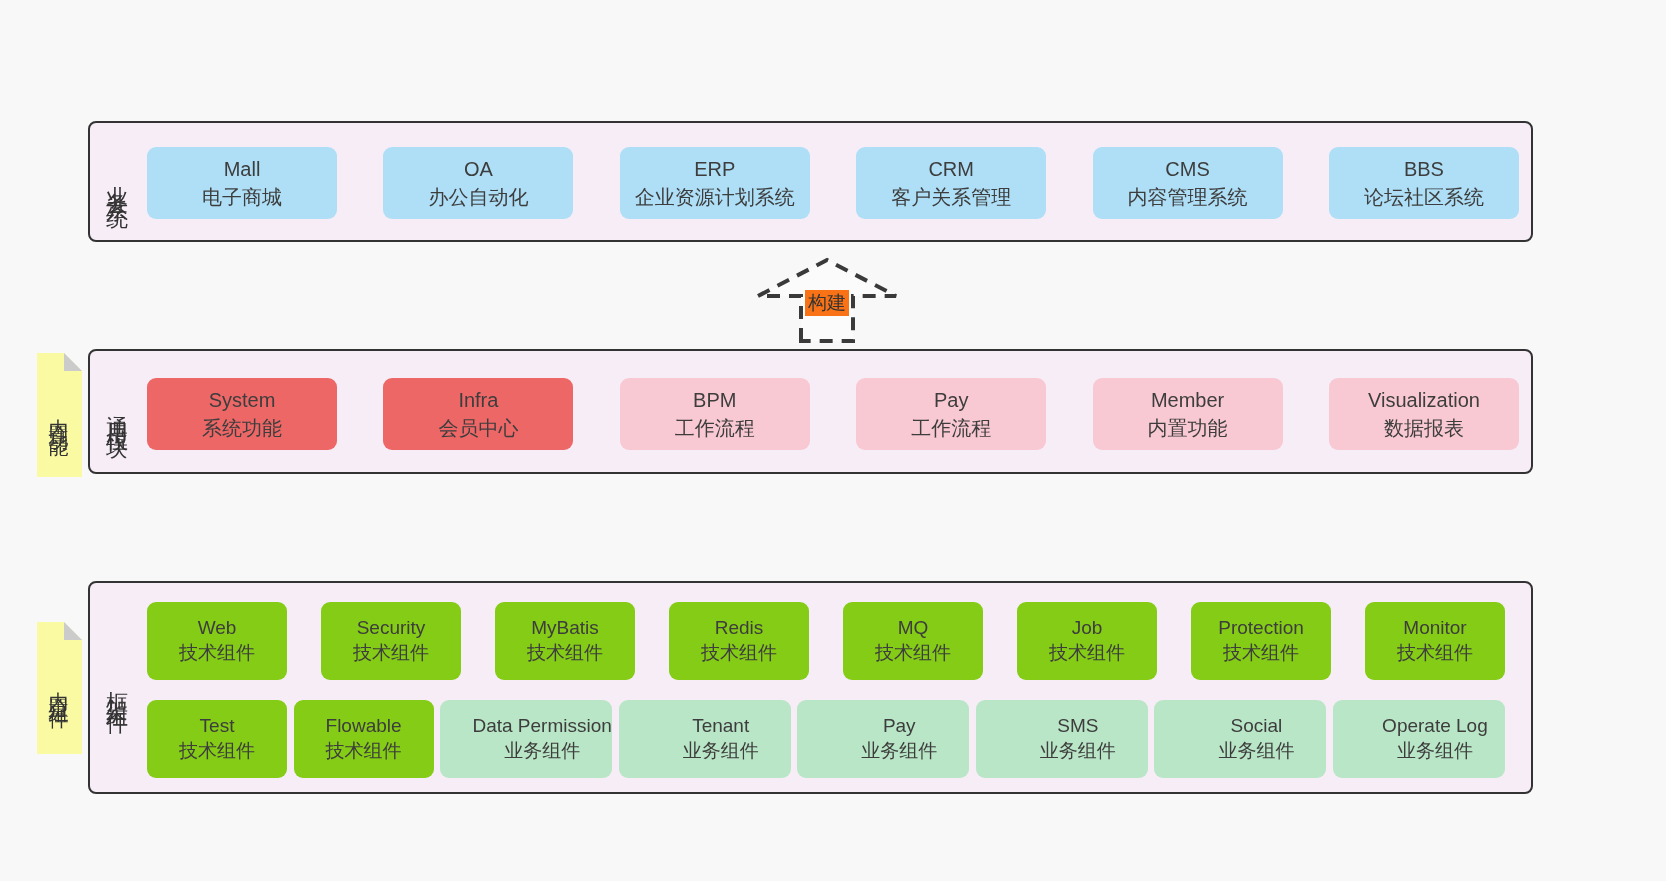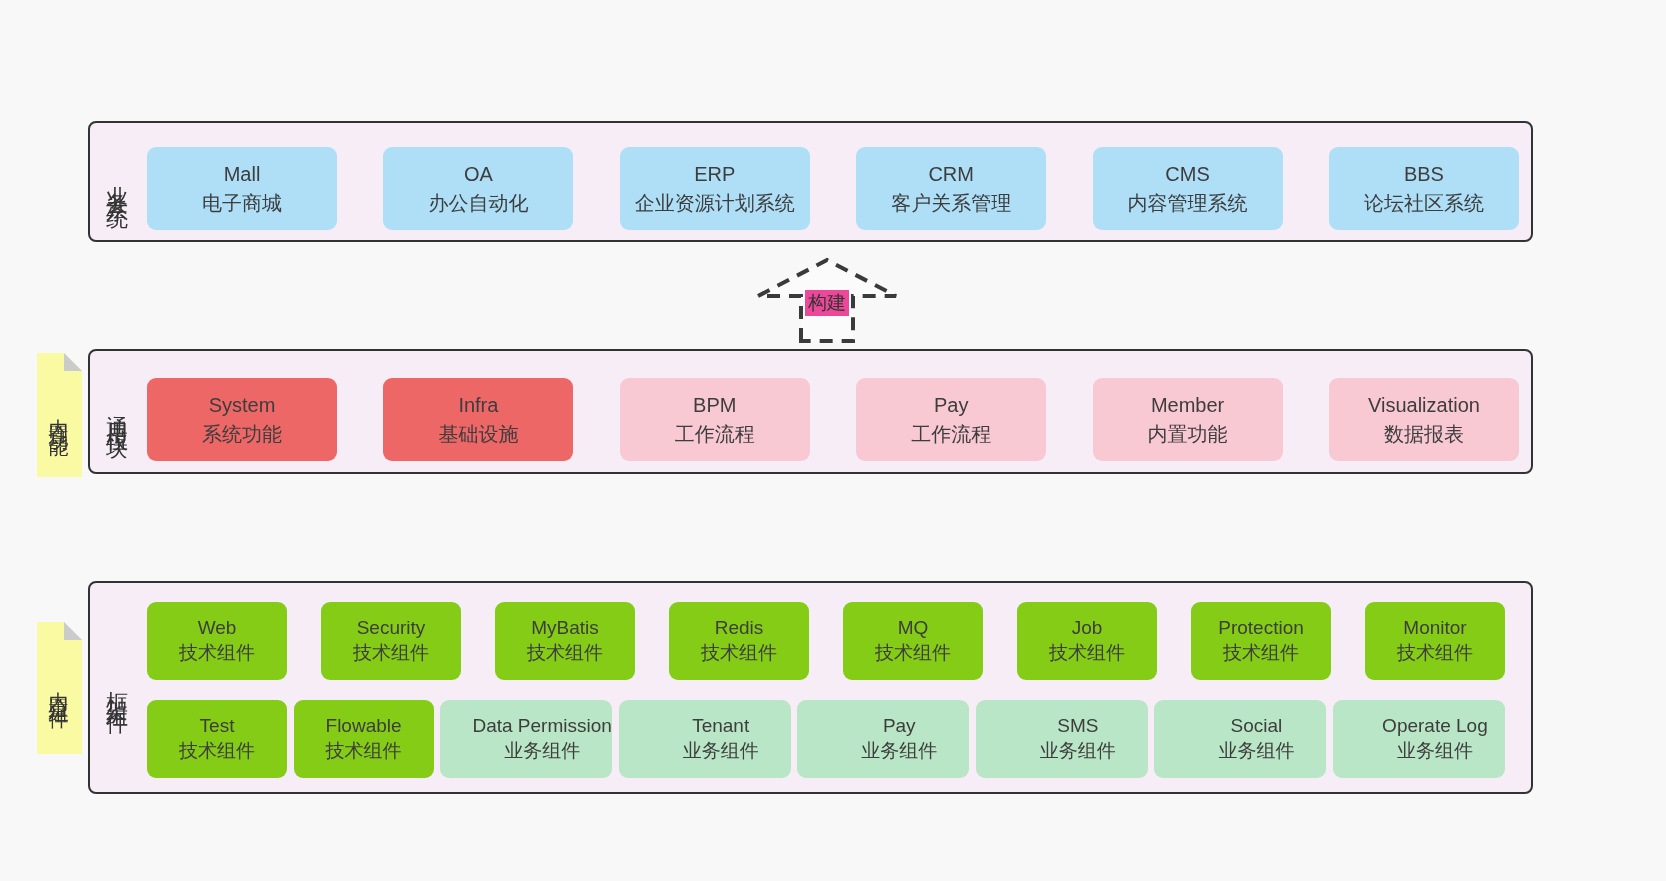--- a/index.html
+++ b/index.html
@@ -60,21 +60,21 @@
     border-radius: 9px;
     display: flex;
     flex-direction: column;
     align-items: center;
     justify-content: center;
     text-align: center;
     font-size: 20px;
     line-height: 1.42;
     color: #3d3d3d;
   }
-  .box-lg { width: 190px; height: 83px; }
+  .box-lg { width: 190px; height: 72px; }
   .box-sm { width: 140px; height: 78px; font-size: 19px; line-height: 1.3; }
 
   .c-blue   { background: #aedff7; }
   .c-red    { background: #ee6767; }
   .c-pink   { background: #f9c9d3; }
   .c-green  { background: #84cc16; }
   .c-lgreen { background: #b9e6c6; padding-left: 32px; }
 
   
   .sticky {
@@ -117,21 +117,21 @@
     fill: #fbfbfb;
     stroke: #3a3a3a;
     stroke-width: 4;
     stroke-dasharray: 13 9;
   }
   .arrow-label {
     position: absolute;
     left: 50%;
     top: 47px;
     transform: translate(-50%, -50%);
-    background: #ec4899;
+    background: #f97316;
     padding: 0 3px;
     font-size: 19px;
     color: #333;
     white-space: nowrap;
   }
 </style>
 </head>
 <body>
 
 <div id="stage">
@@ -181,21 +181,21 @@
 
   <div class="panel" id="panel-modules">
     <div class="panel-label">通用模块</div>
     <div class="box-row row-wide" id="row-modules">
       <div class="box box-lg c-red">
         <span>System</span>
         <span>系统功能</span>
       </div>
       <div class="box box-lg c-red">
         <span>Infra</span>
-        <span>基础设施</span>
+        <span>会员中心</span>
       </div>
       <div class="box box-lg c-pink">
         <span>BPM</span>
         <span>工作流程</span>
       </div>
       <div class="box box-lg c-pink">
         <span>Pay</span>
         <span>工作流程</span>
       </div>
       <div class="box box-lg c-pink">

